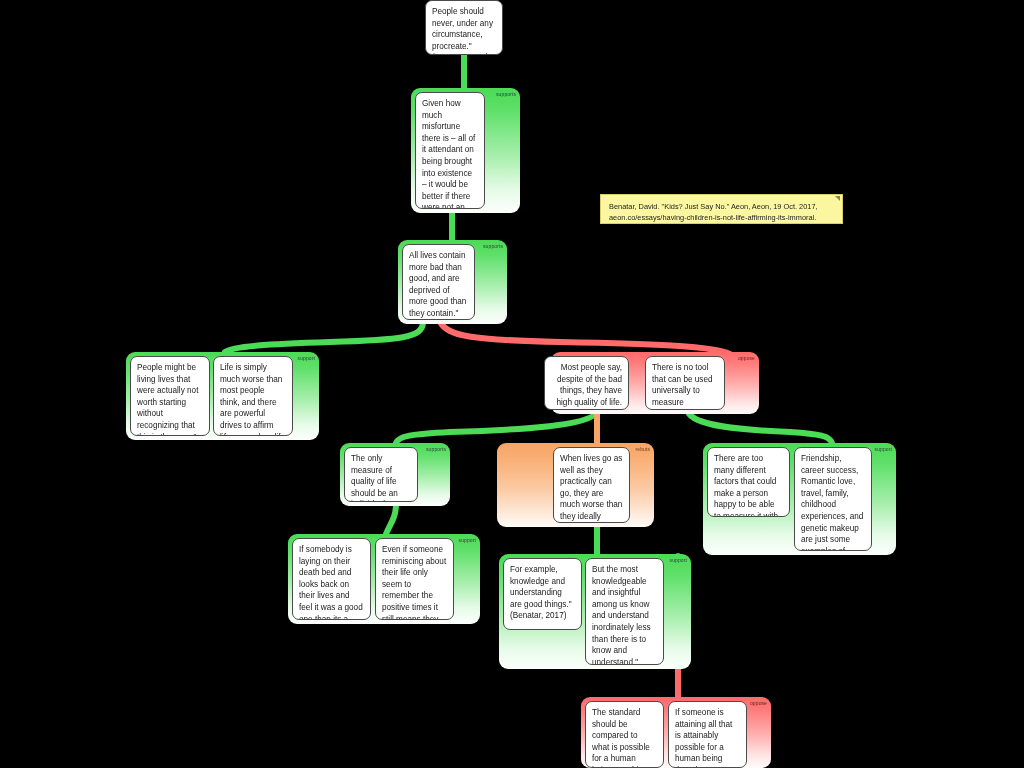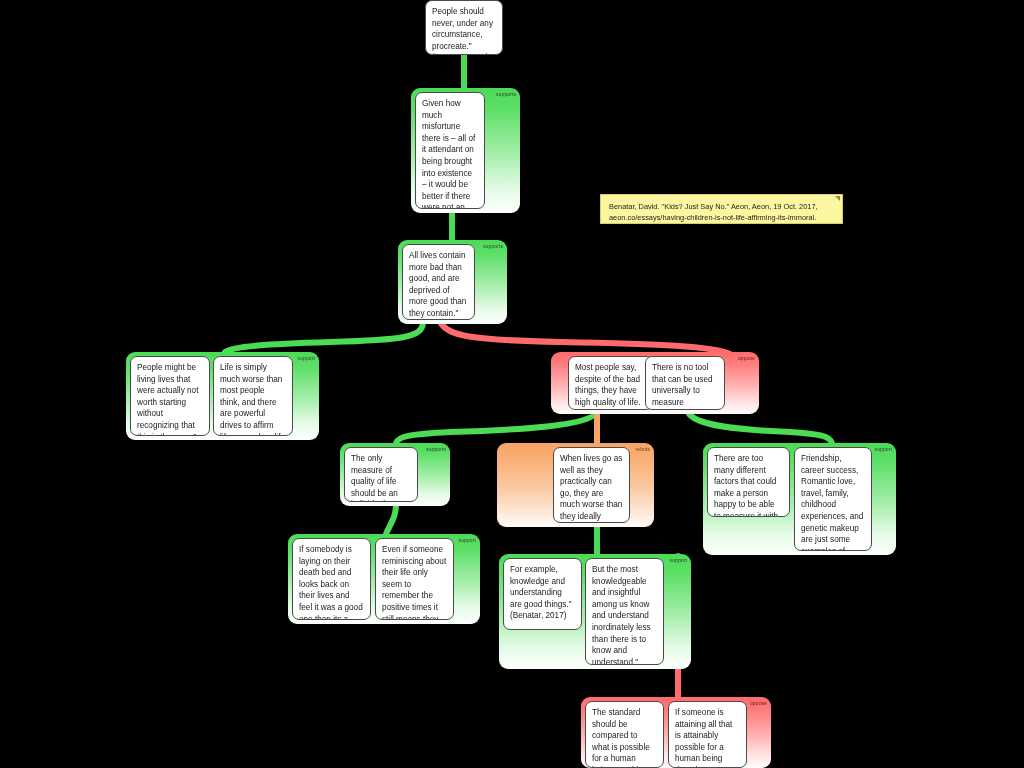--- a/index.html
+++ b/index.html
@@ -155,21 +155,21 @@
         <span class="group-tab">support</span>
       </div>
       <div class="group oppose" style="left: 581px; top: 697px; width: 190px; height: 71px;">
         <span class="group-tab">oppose</span>
       </div>
       <div class="card" style="left: 425px; top: 0px; width: 78px; height: 55px;">People should never, under any circumstance, procreate." (Benatar, 2017)</div>
       <div class="card" style="left: 415px; top: 92px; width: 70px; height: 117px;">Given how much misfortune there is – all of it attendant on being brought into existence – it would be better if there were not an unbearable lightness of bringing into being." (Benatar, 2017)</div>
       <div class="card" style="left: 402px; top: 244px; width: 73px; height: 76px;">All lives contain more bad than good, and are deprived of more good than they contain." (Benatar, 2017)</div>
       <div class="card" style="left: 130px; top: 356px; width: 80px; height: 80px;">People might be living lives that were actually not worth starting without recognizing that this is the case." (Benatar, 2017)</div>
       <div class="card" style="left: 213px; top: 356px; width: 80px; height: 80px;">Life is simply much worse than most people think, and there are powerful drives to affirm life even when life is terrible." (Benatar, 2017)</div>
-      <div class="card" style="left: 568px; top: 356px; width: 85px; height: 54px;">Most people say, despite of the bad things, they have high quality of life.</div>
+      <div class="card" style="left: 544px; top: 356px; width: 85px; height: 54px; text-align: right;">Most people say, despite of the bad things, they have high quality of life.</div>
       <div class="card" style="left: 645px; top: 356px; width: 80px; height: 54px;">There is no tool that can be used universally to measure happiness.</div>
       <div class="card" style="left: 344px; top: 447px; width: 74px; height: 55px;">The only measure of quality of life should be an individuals own perception.</div>
       <div class="card" style="left: 553px; top: 447px; width: 77px; height: 76px;">When lives go as well as they practically can go, they are much worse than they ideally would be." (Benatar, 2017)</div>
       <div class="card" style="left: 707px; top: 447px; width: 83px; height: 70px;">There are too many different factors that could make a person happy to be able to measure it with one method.</div>
       <div class="card" style="left: 794px; top: 447px; width: 78px; height: 104px;">Friendship, career success, Romantic love, travel, family, childhood experiences, and genetic makeup are just some examples of factors that going into making a person happy.</div>
       <div class="card" style="left: 292px; top: 538px; width: 79px; height: 82px;">If somebody is laying on their death bed and looks back on their lives and feel it was a good one than its a happy life.</div>
       <div class="card" style="left: 375px; top: 538px; width: 79px; height: 82px;">Even if someone reminiscing about their life only seem to remember the positive times it still means they had a happy life.</div>
       <div class="card" style="left: 503px; top: 558px; width: 79px; height: 72px;">For example, knowledge and understanding are good things." (Benatar, 2017)</div>
       <div class="card" style="left: 585px; top: 558px; width: 79px; height: 107px;">But the most knowledgeable and insightful among us know and understand inordinately less than there is to know and understand." (Benatar, 2017)</div>
       <div class="card" style="left: 585px; top: 701px; width: 79px; height: 67px;">The standard should be compared to what is possible for a human being to achieve.</div>

